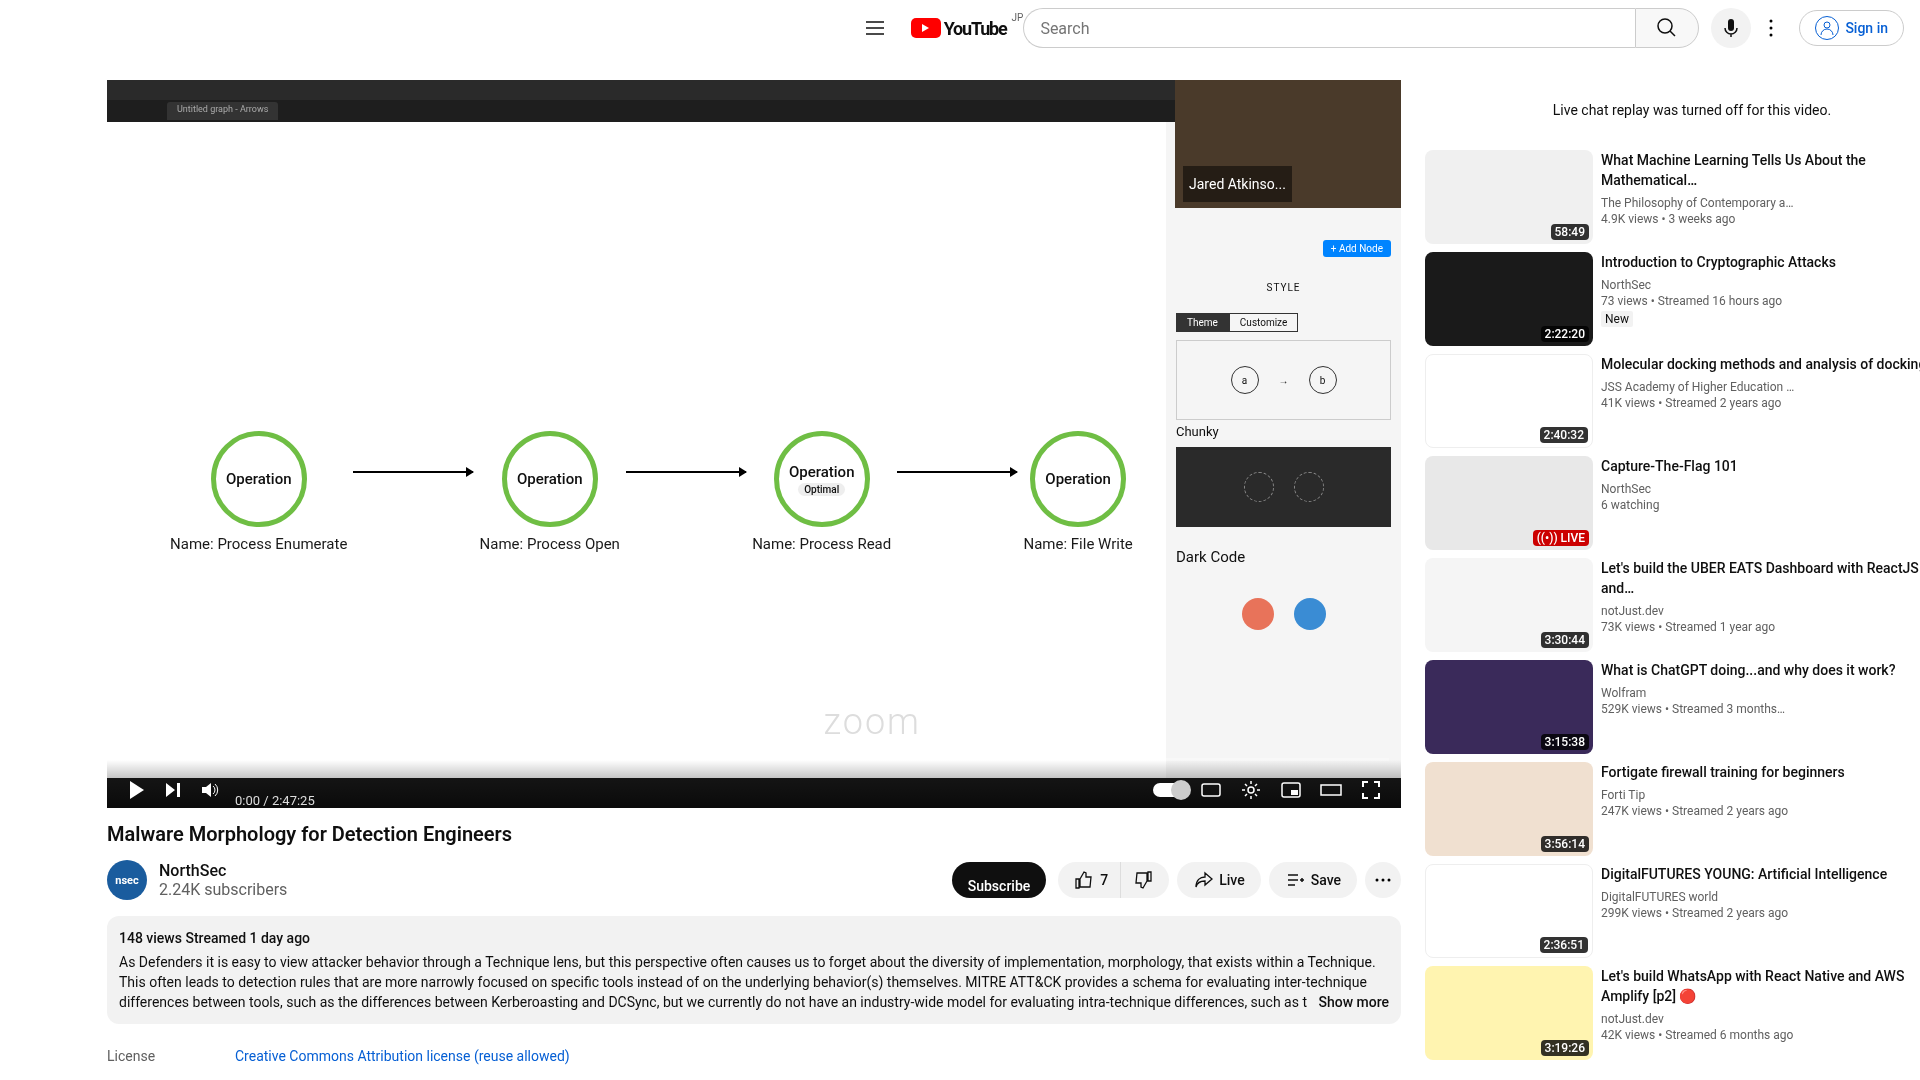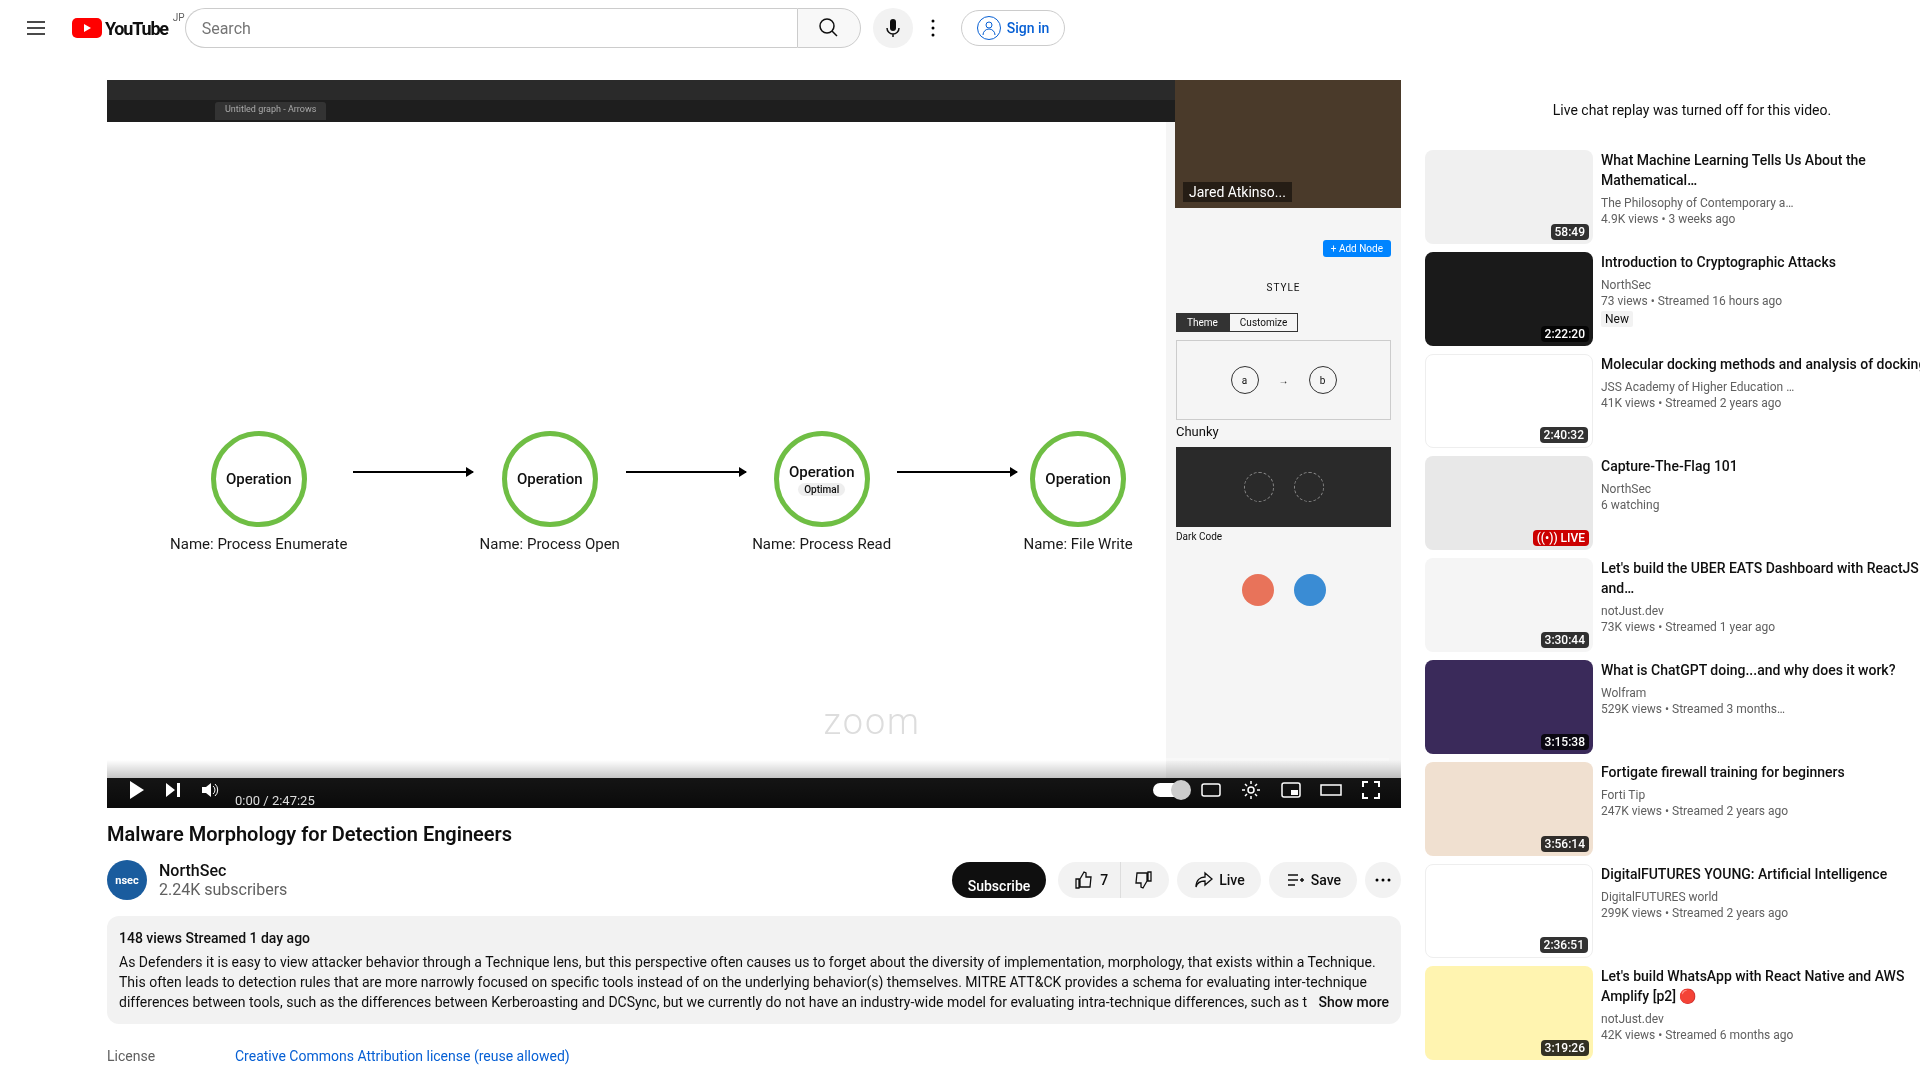--- a/index.html
+++ b/index.html
@@ -1,17 +1,17 @@
 <!DOCTYPE html>
 <html><head>
 <meta charset="utf-8">
 <style>
 *{margin:0;padding:0;box-sizing:border-box;font-family:Roboto,Arial,sans-serif}
 body{background:#fff;color:#0f0f0f;height:1080px;width:1920px;overflow:hidden}
-.header{height:56px;display:flex;align-items:center;justify-content:flex-start;padding:4px 16px}
+.header{height:56px;display:flex;align-items:center;justify-content:flex-end;padding:4px 16px}
 .header-left{display:flex;align-items:center;gap:16px}
 .menu-btn{width:40px;height:40px;display:flex;align-items:center;justify-content:center;cursor:pointer;border-radius:50%}
 .logo-wrap{display:flex;align-items:flex-start;cursor:pointer;position:relative}
 .logo{display:flex;align-items:center}
 .logo-icon{width:30px;height:20px;background:#ff0000;border-radius:5px;display:flex;align-items:center;justify-content:center;margin-right:3px}
 .logo-tri{width:0;height:0;border-left:7px solid #fff;border-top:4px solid transparent;border-bottom:4px solid transparent}
 .logo-text{font-weight:700;font-size:18px;letter-spacing:-1.2px}
 .logo-cc{font-size:10px;color:#606060;margin-left:5px;margin-top:-6px}
 .header-center{display:flex;align-items:center;flex:0 0 728px}
 .search-box{display:flex;flex:1}
@@ -19,26 +19,26 @@
 .search-btn{width:64px;height:40px;border:1px solid #ccc;border-radius:0 40px 40px 0;background:#f8f8f8;display:flex;align-items:center;justify-content:center;cursor:pointer}
 .mic-btn{width:40px;height:40px;margin-left:12px;display:flex;align-items:center;justify-content:center;cursor:pointer;border-radius:50%;background:#f2f2f2}
 .header-right{display:flex;align-items:center;gap:8px}
 .kebab-btn{width:40px;height:40px;display:flex;align-items:center;justify-content:center;cursor:pointer;border-radius:50%}
 .signin-btn{display:flex;align-items:center;gap:6px;height:36px;padding:0 15px;border:1px solid #ccc;border-radius:18px;color:#065fd4;cursor:pointer;font-size:14px;font-weight:500}
 .signin-icon{width:24px;height:24px;border:1px solid #065fd4;border-radius:50%;display:flex;align-items:center;justify-content:center}
 .content{display:flex;padding:24px 24px 0 107px;gap:24px}
 .primary{flex:0 0 1294px}
 .player{width:100%;height:728px;background:#1a1a1a;position:relative;overflow:hidden}
 .player-browser{position:absolute;top:0;left:0;right:0;height:20px;background:#2a2a2a}
-.player-tabs{position:absolute;top:20px;left:0;right:0;height:22px;background:#1e1e1e;display:flex;align-items:center;padding-left:108px}
+.player-tabs{position:absolute;top:20px;left:0;right:0;height:22px;background:#1e1e1e;display:flex;align-items:center;padding-left:60px}
 .player-tab{background:#333;height:18px;padding:2px 10px;font-size:9px;color:#aaa;border-radius:3px 3px 0 0}
 .player-content{position:absolute;top:42px;left:0;right:235px;bottom:30px;background:#fff}
 .player-sidebar{position:absolute;top:42px;right:0;width:235px;bottom:30px;background:#f5f5f5;padding:10px}
 .webcam{position:absolute;top:0;right:0;width:226px;height:128px;background:#4a3a2a;z-index:5}
-.webcam-label{position:absolute;bottom:6px;left:8px;color:#fff;font-size:14px;background:rgba(0,0,0,0.5);padding:2px 6px}
+.webcam-label{position:absolute;bottom:6px;left:8px;color:#fff;font-size:14px;background:rgba(0,0,0,0.5);padding:10px 6px}
 .graph-area{position:absolute;top:280px;left:60px;right:30px;height:180px;display:flex;align-items:center;justify-content:space-around}
 .node{display:flex;flex-direction:column;align-items:center;gap:8px}
 .circle{width:96px;height:96px;border:5px solid #6fbe44;border-radius:50%;display:flex;flex-direction:column;align-items:center;justify-content:center;font-size:15px;font-weight:500;background:#fff}
 .subbadge{background:#eee;border-radius:8px;padding:1px 6px;font-size:10px;margin-top:2px}
 .node-label{font-size:15px;color:#1a1a1a}
 .arrow{width:120px;height:2px;background:#000;position:relative;margin-top:-40px}
 .arrow::after{content:'';position:absolute;right:-1px;top:-4px;border-left:8px solid #000;border-top:5px solid transparent;border-bottom:5px solid transparent}
 .addnode-btn{background:#0084ff;color:#fff;font-size:10px;padding:3px 8px;border-radius:3px;float:right;margin-top:-17px}
 .style-tabs{display:flex;margin-top:20px;font-size:10px}
 .style-tab{padding:3px 10px;border:1px solid #333}
@@ -203,21 +203,21 @@
         <div class="preview-box">
             <div class="mini-circle">a</div>
             <span>→</span>
             <div class="mini-circle">b</div>
           </div>
         <div style="font-size:13px;margin-top:4px">Chunky</div>
         <div class="dark-preview">
             <div class="dark-circle"></div>
             <div class="dark-circle"></div>
           </div>
-        <div style="font-size:10px;margin-top:4px">Dark Code</div>
+        <div style="font-size:15px;margin-top:21px">Dark Code</div>
         <div class="color-preview">
             <div class="color-circle" style="background:#e8735a"></div>
             <div class="color-circle" style="background:#3a8cd4"></div>
           </div>
       </div>
       <div class="webcam">
         <div class="webcam-label">Jared Atkinso...</div>
       </div>
       <div class="progress"></div>
       <div class="controls">

